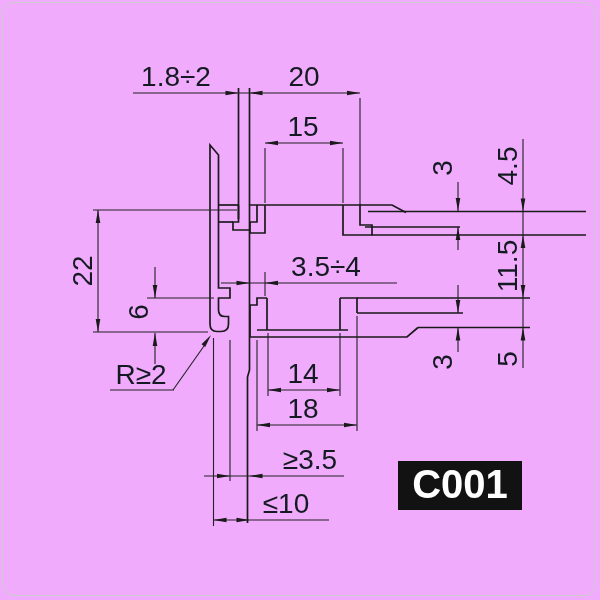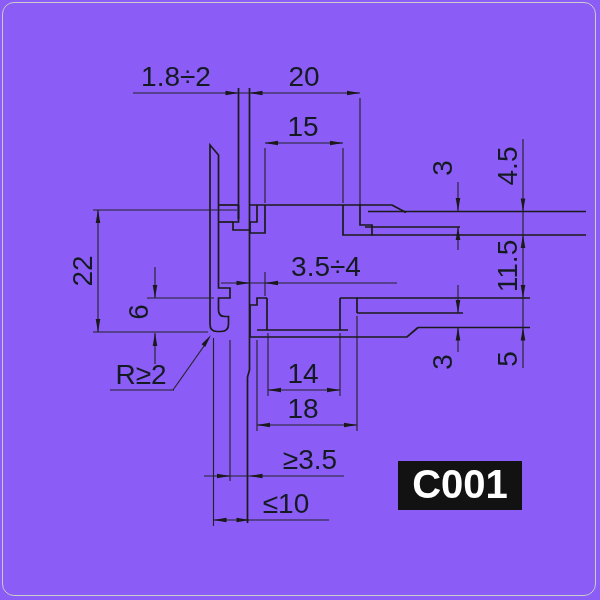--- a/index.html
+++ b/index.html
@@ -1,16 +1,16 @@
 <!DOCTYPE html>
 <html><head>
 <meta charset="utf-8">
 <style>
   html,body{margin:0;padding:0;background:#ffffff;}
-  .page{position:relative;width:600px;height:600px;background:#8b5cf6;overflow:hidden;
+  .page{position:relative;width:600px;height:600px;background:#f0abfc;overflow:hidden;
         font-family:"Liberation Sans", sans-serif;}
   .card-border{position:absolute;left:2px;top:2px;width:594px;height:594px;
         border:1.5px solid #cccccc;border-radius:12px;box-sizing:border-box;}
   svg{position:absolute;left:0;top:0;}
   svg text{font-family:"Liberation Sans", sans-serif;fill:#141a22;font-size:28px;}
   .profile{stroke:#1a1a1a;stroke-width:1.7;fill:none;stroke-linejoin:miter;stroke-linecap:butt;}
   .thin{stroke:#222;stroke-width:1.1;fill:none;}
   .arrow{fill:#1a1a1a;stroke:none;}
   .badge-rect{fill:#121212;}
   .badge-text{fill:#ffffff;font-weight:bold;font-size:40px;}

